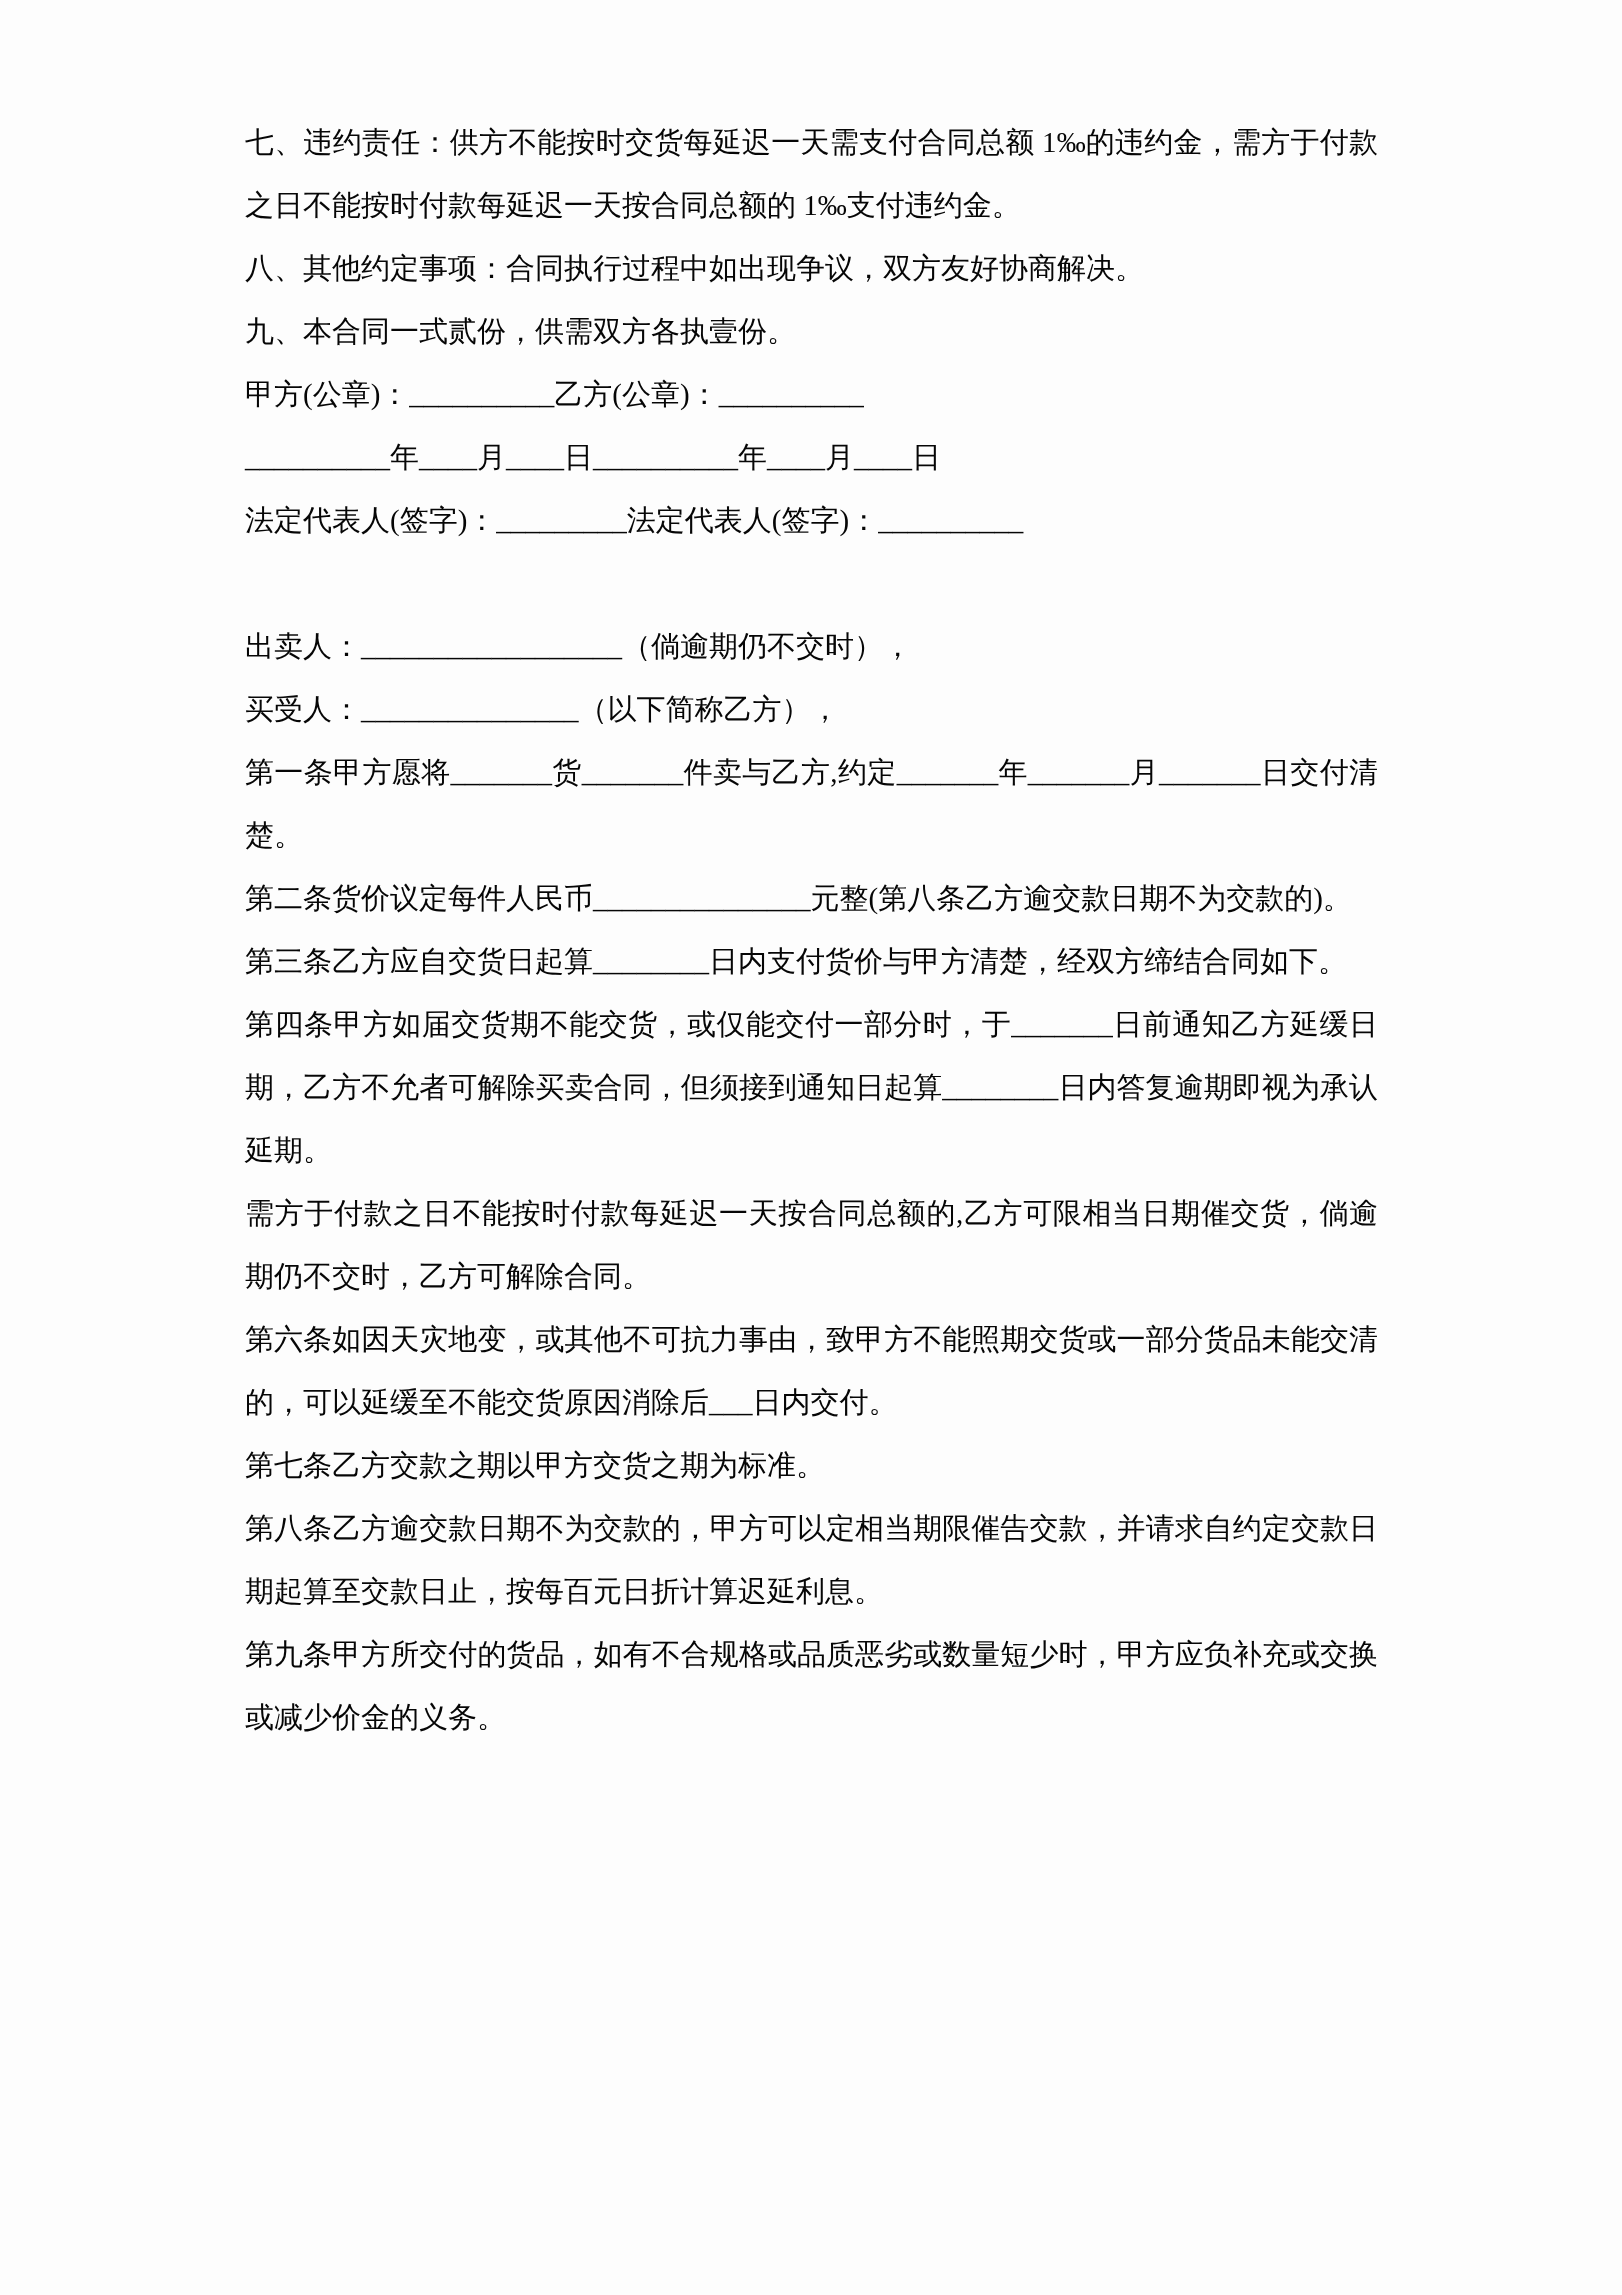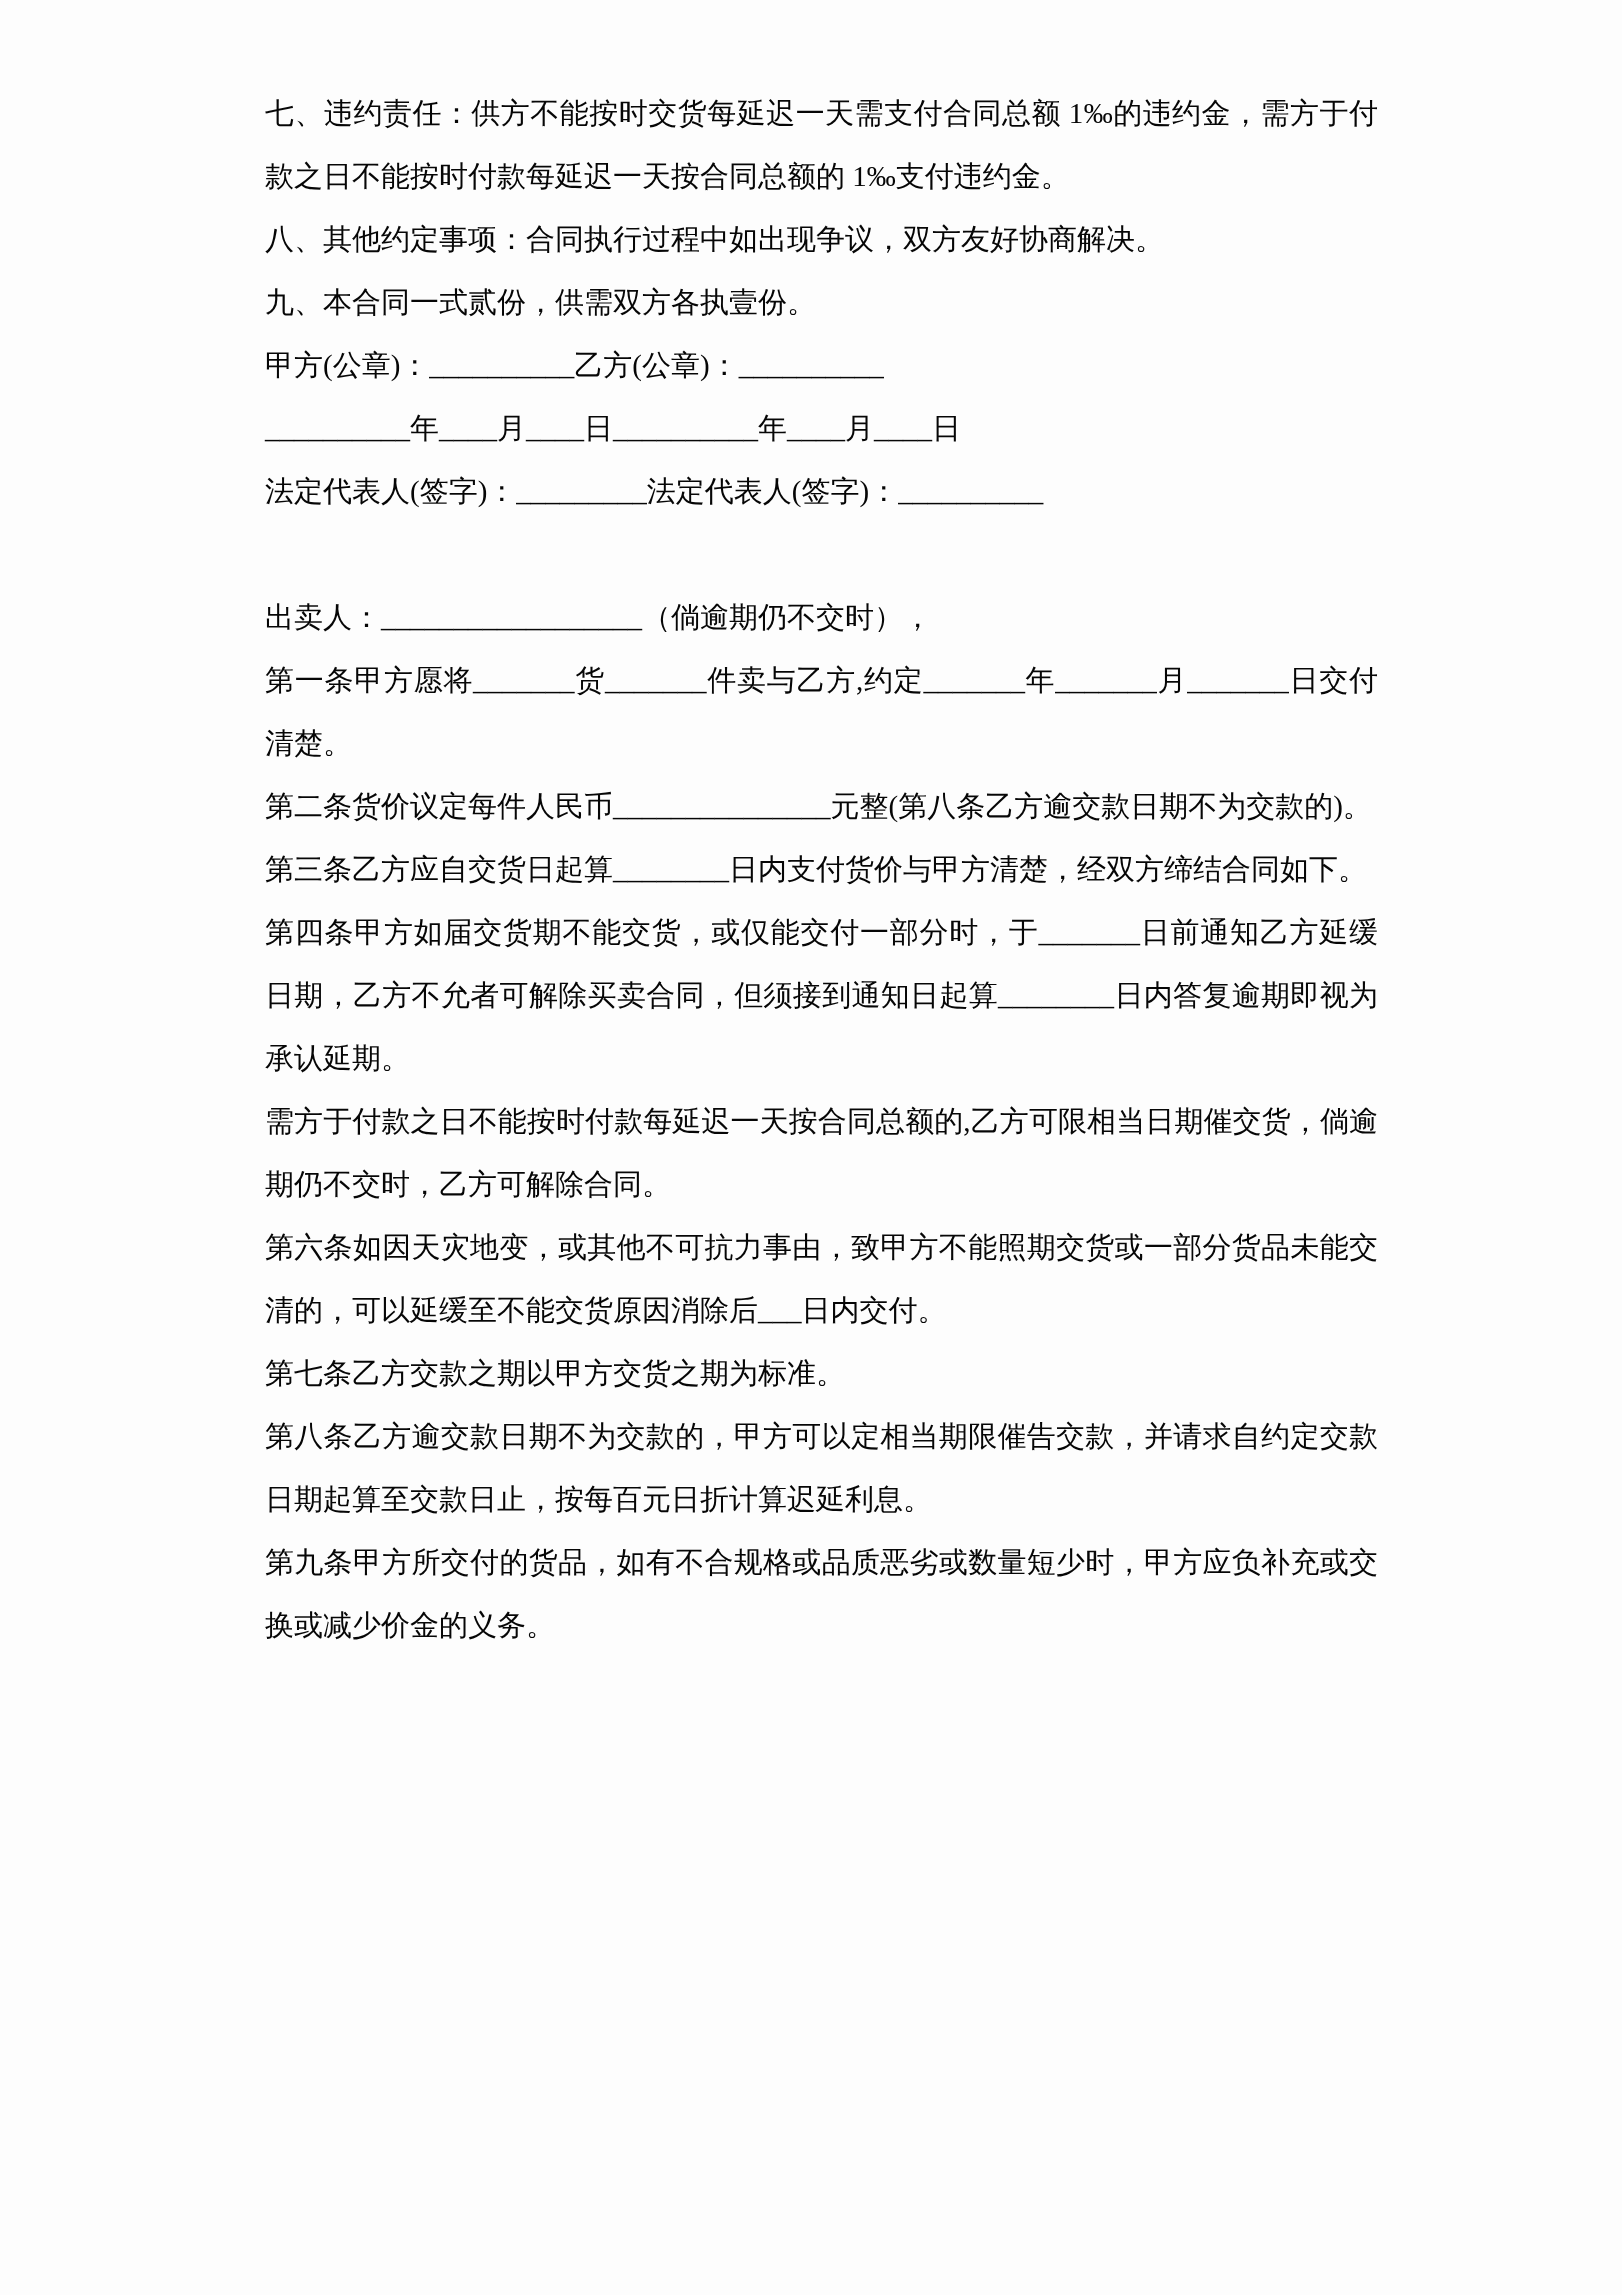--- a/index.html
+++ b/index.html
@@ -12,22 +12,21 @@
   }
   .page {
     box-sizing: border-box;
     width: 1623px;
     height: 2295px;
     background: #fdfdfd;
     color: #060606;
   }
   .doc {
     box-sizing: border-box;
-    padding: 82px 245px 0 245px;
-    margin-left: 20px;
+    padding: 111px 245px 0 245px;
   }
   .doc p {
     margin: 0;
     font-family: "Liberation Serif", "DejaVu Serif", serif;
     font-size: 29px;
     line-height: 63px;
     color: #060606;
     text-align: justify;
     text-justify: inter-ideograph;
     word-break: break-all;
@@ -51,20 +50,21 @@
     <p>甲方(公章)：__________乙方(公章)：__________</p>
 
     <p>__________年____月____日__________年____月____日</p>
 
     <p>法定代表人(签字)：_________法定代表人(签字)：__________</p>
 
     <div class="section-gap"></div>
 
     <p>出卖人：__________________（倘逾期仍不交时），</p>
 
+    <p>买受人：_______________（以下简称乙方），</p>
 
 
     <p>第一条甲方愿将_______货_______件卖与乙方,约定_______年_______月_______日交付清楚。</p>
 
     <p>第二条货价议定每件人民币_______________元整(第八条乙方逾交款日期不为交款的)。</p>
 
     <p>第三条乙方应自交货日起算________日内支付货价与甲方清楚，经双方缔结合同如下。</p>
 
     <p>第四条甲方如届交货期不能交货，或仅能交付一部分时，于_______日前通知乙方延缓日期，乙方不允者可解除买卖合同，但须接到通知日起算________日内答复逾期即视为承认延期。</p>
 

